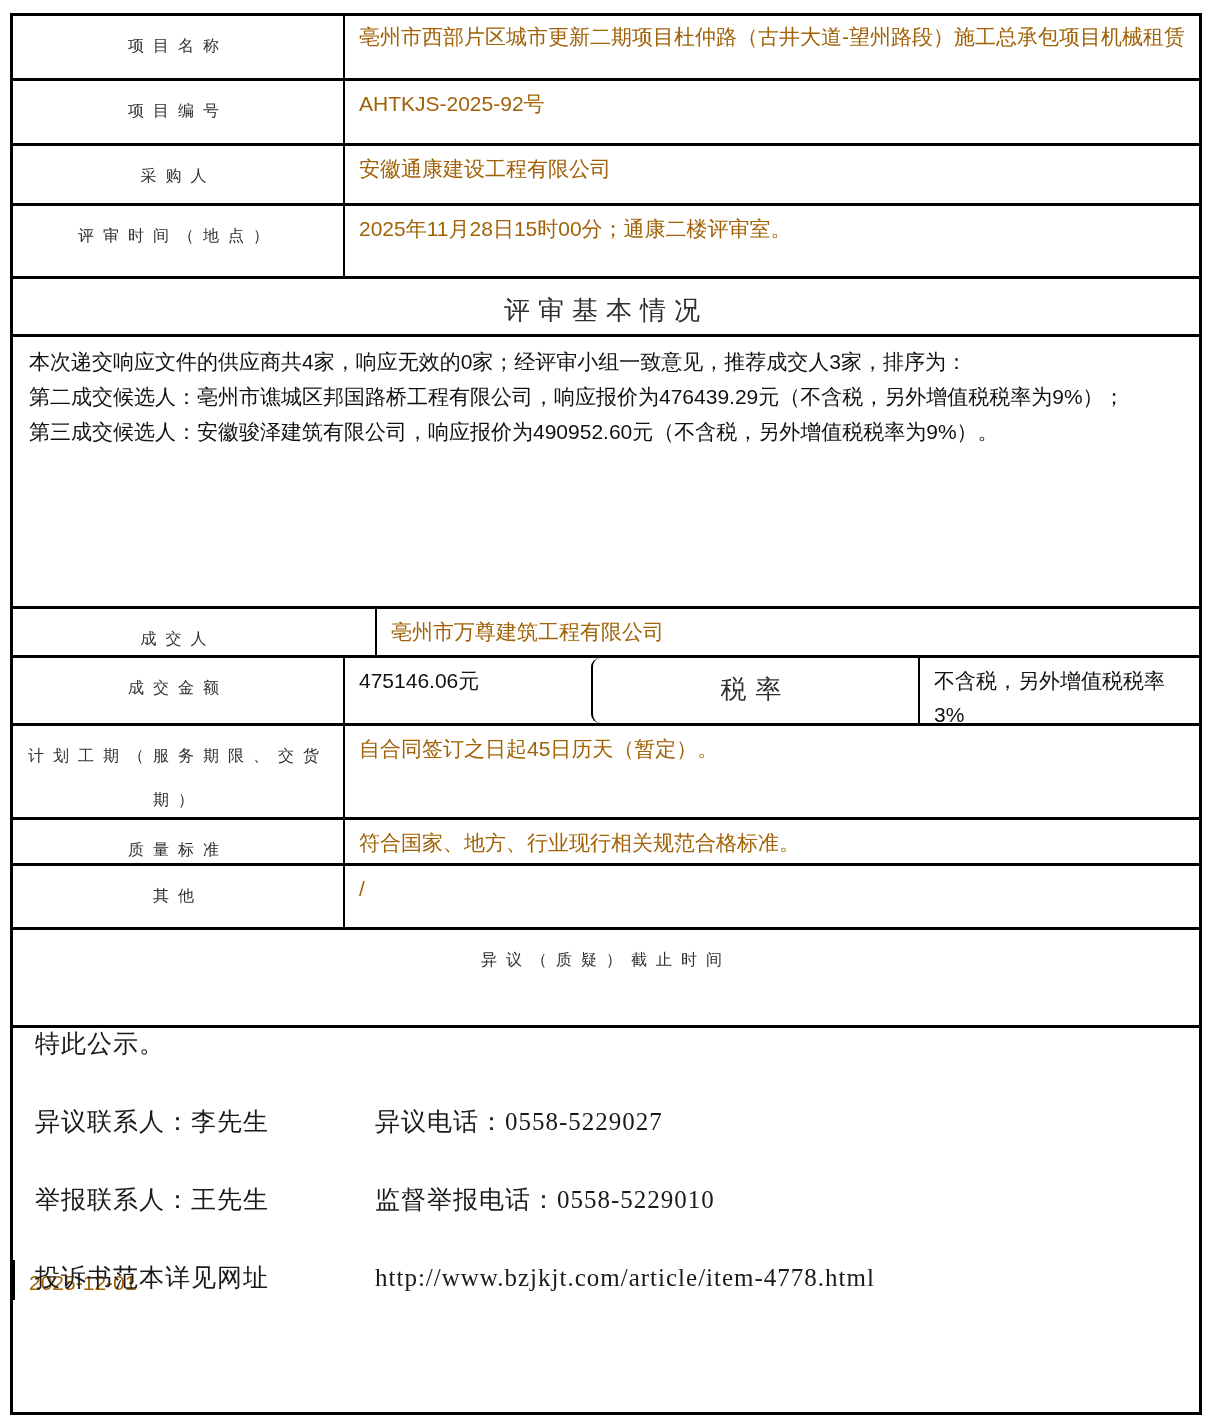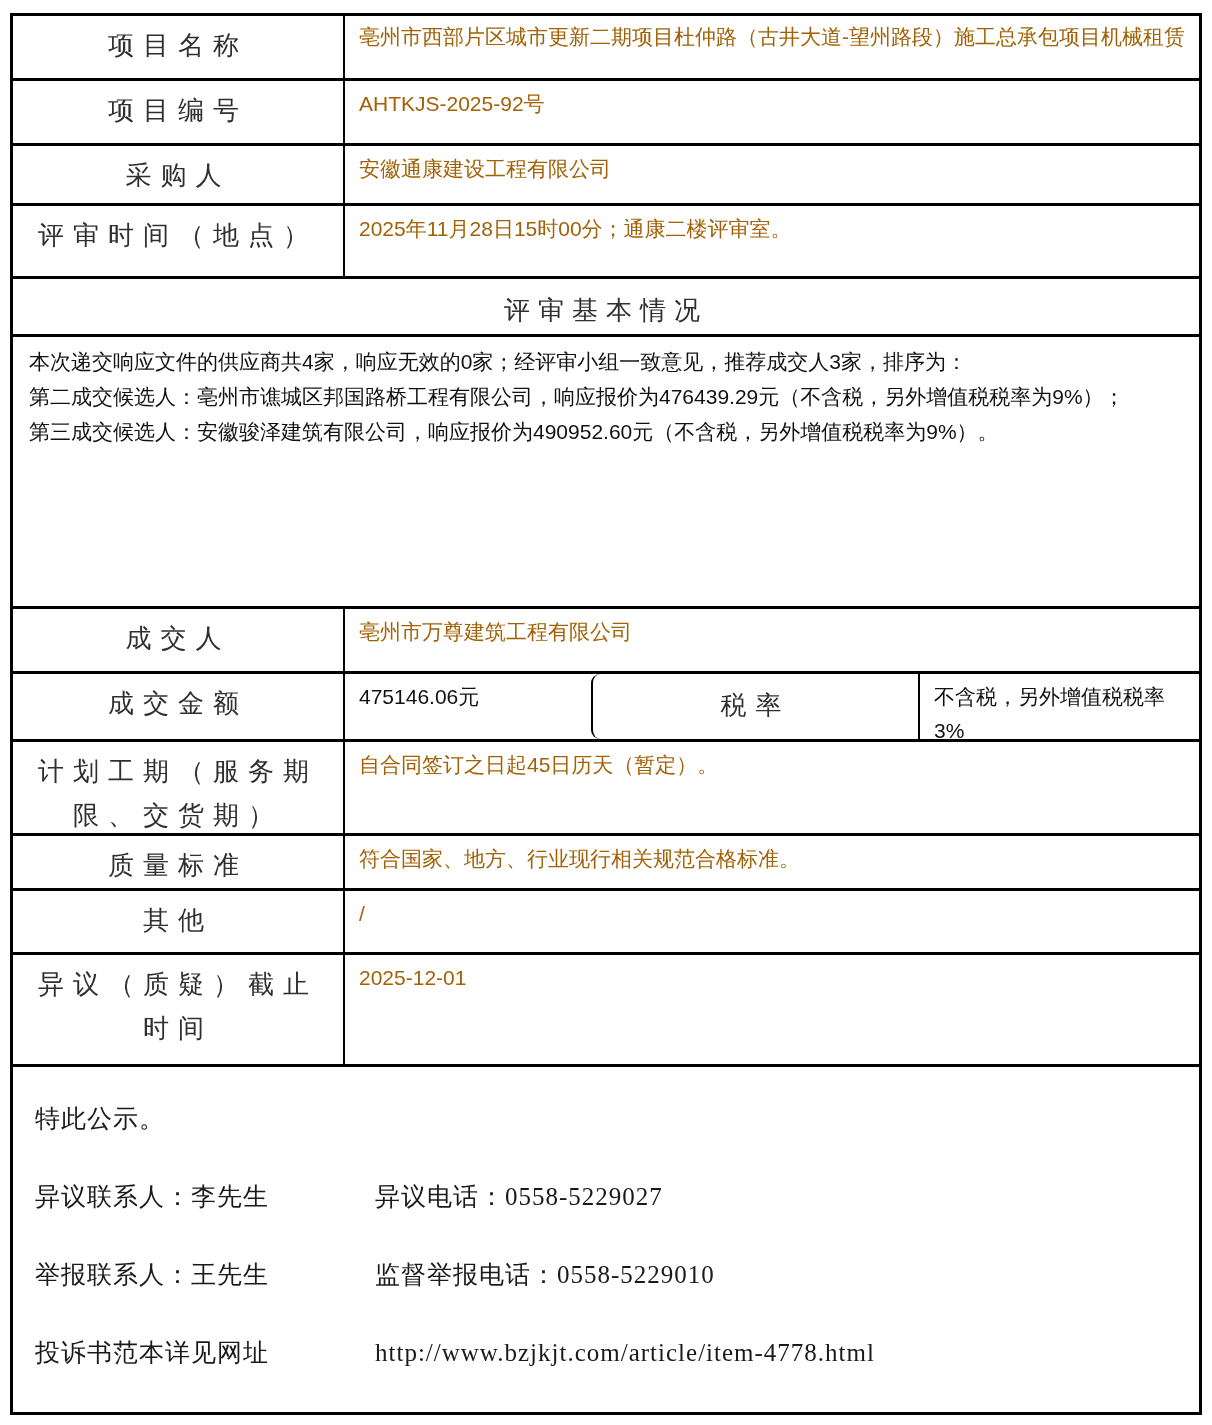--- a/index.html
+++ b/index.html
@@ -19,33 +19,33 @@
   .row { display: flex; border-top: 3px solid #000; }
   .row:first-child { border-top: none; }
 
   
   .r1 { height: 62px; }
   .r2 { height: 65px; }
   .r3 { height: 60px; }
   .r4 { height: 73px; }
   .r5 { height: 58px; }
   .r6 { height: 272px; }
-  .r7 { height: 65px; }
+  .r7 { height: 49px; gap: 32px; }
   .r8 { height: 68px; }
   .r9 { height: 94px; }
-  .r10 { height: 55px; }
+  .r10 { height: 46px; }
   .r11 { height: 64px; }
-  .r12 { height: 112px; }
+  .r12 { height: 98px; flex-direction: column; }
   .r13 { flex: 1; }
 
   .cell-label {
     flex: 0 0 330px;
     text-align: center;
     font-family: "Liberation Serif", "DejaVu Serif", serif;
-    font-size: 26px;
+    font-size: 16px;
     letter-spacing: 9px;
     line-height: 44px;
     color: #2f2f2f;
     padding: 8px 10px 0;
   }
   .cell-value {
     flex: 1;
     border-left: 2px solid #000;
     font-size: 21px;
     line-height: 34px;
@@ -98,21 +98,21 @@
   .cell-paragraph .pline { white-space: nowrap; }
 
   .cell-footer {
     flex: 1;
     font-family: "Liberation Serif", "DejaVu Serif", serif;
     font-size: 25px;
     color: #1a1a1a;
     padding: 0 20px 0 22px;
     letter-spacing: 1px;
   }
-  .footer-notice { margin-top: 36px; line-height: 32px; font-family: Liberation Serif, serif; }
+  .footer-notice { line-height: 32px; font-family: Liberation Serif, serif; }
   .contact-line { display: flex; margin-top: 46px; line-height: 32px; }
   .contact-left { flex: 0 0 340px; }
   .contact-right { flex: 1; }
 </style>
 </head>
 <body>
 
 <div class="doc-table">
 
   <div class="row r1">

